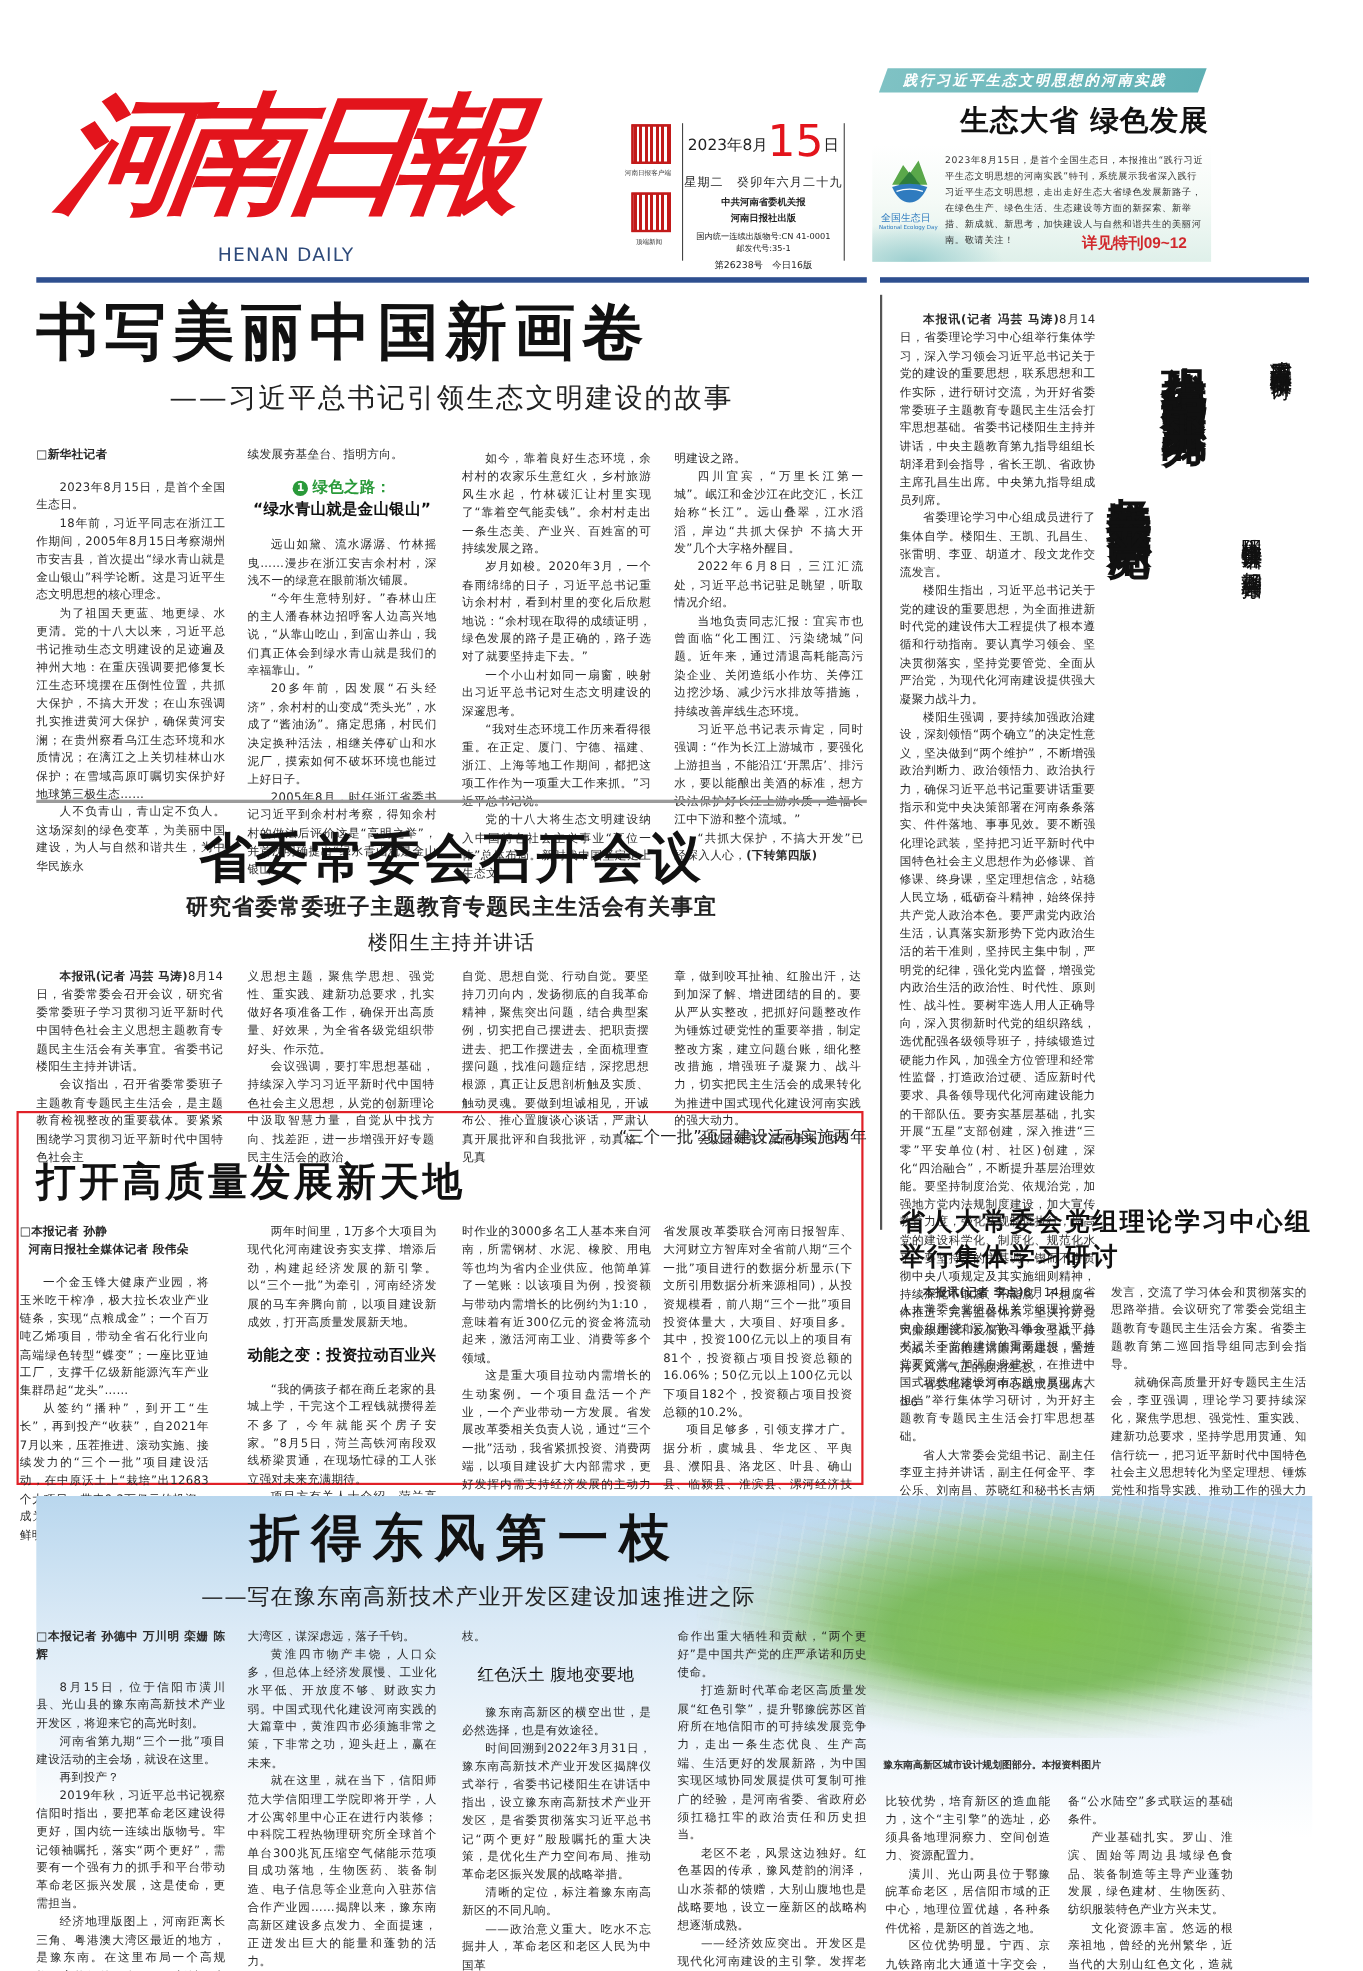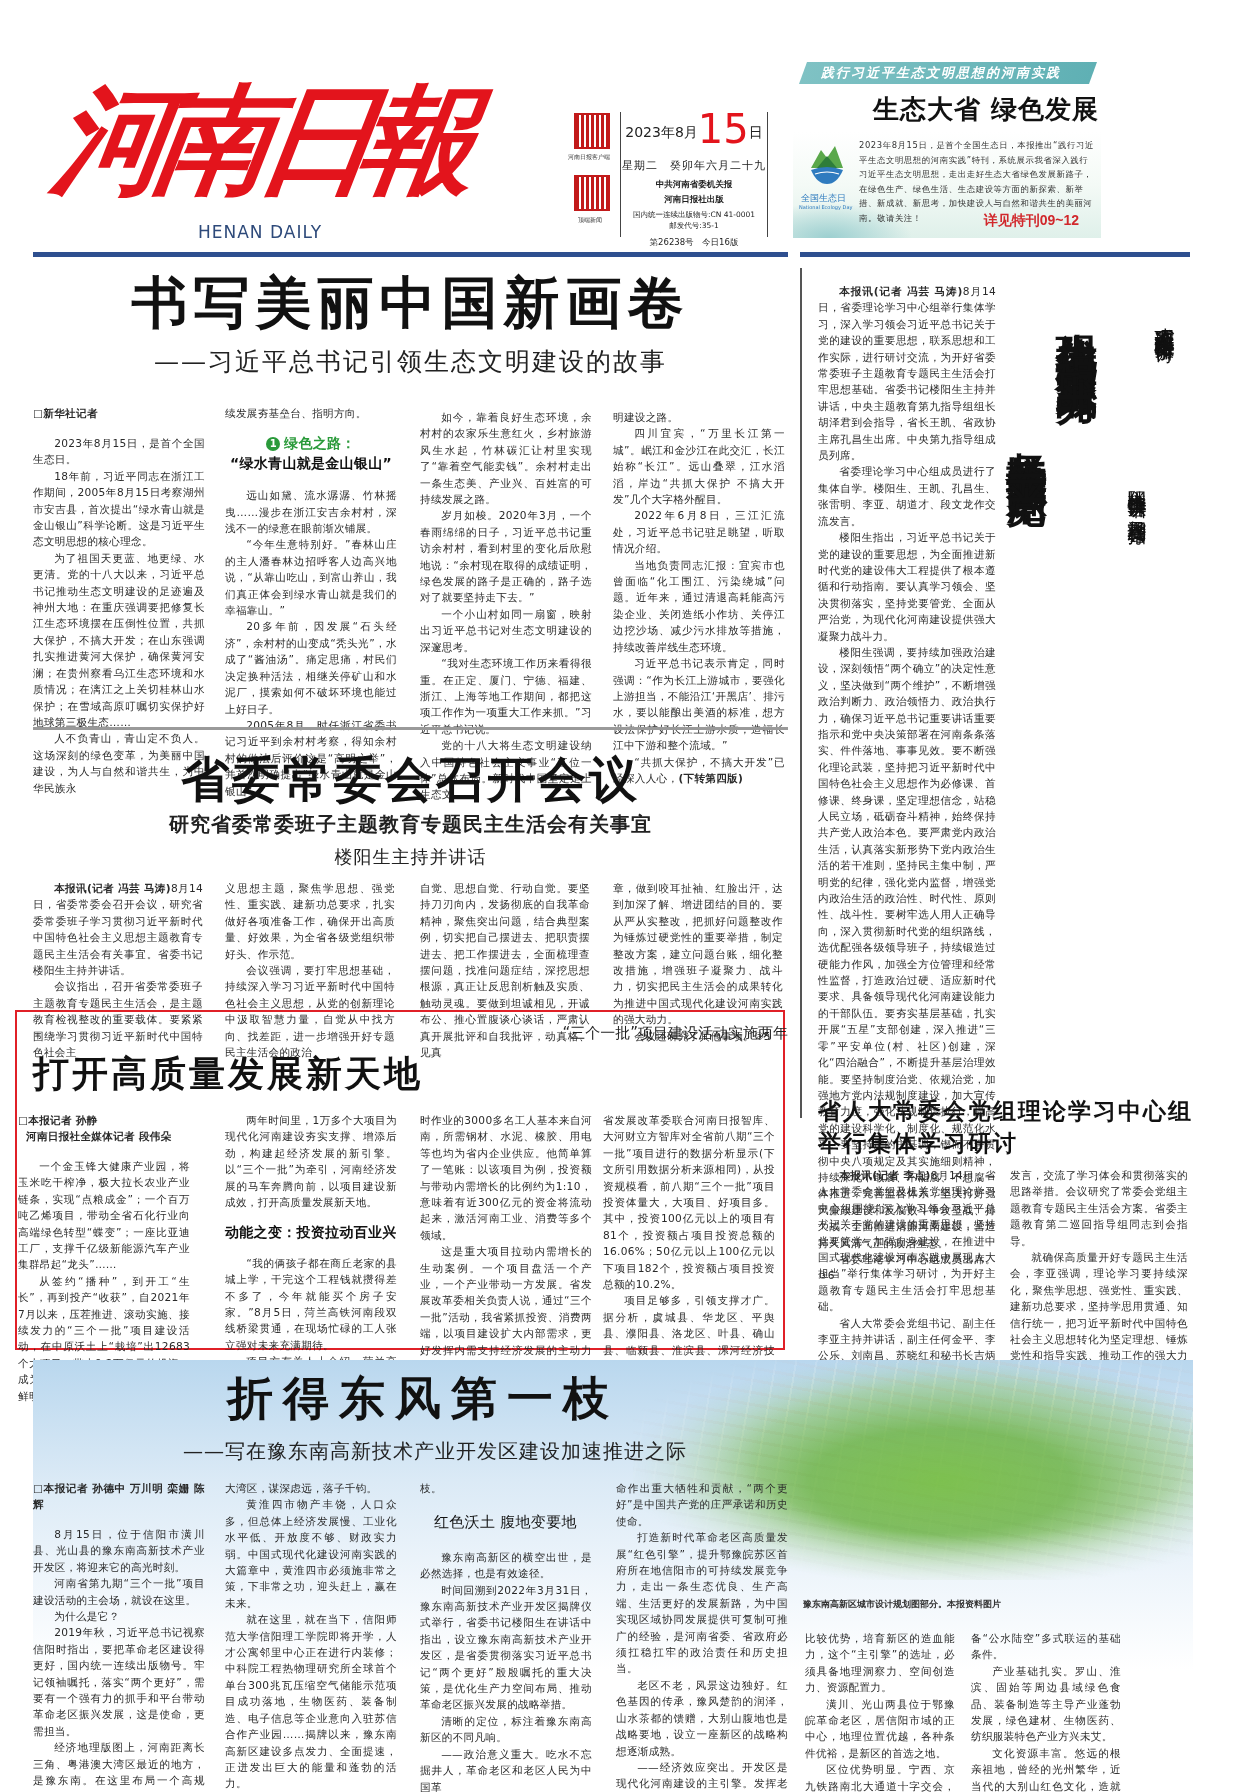--- a/index.html
+++ b/index.html
@@ -37,21 +37,21 @@
   #eco-logo-en{position:absolute;left:6px;top:72px;font-size:5px;color:#2f7bbf}
   #eco-text{position:absolute;left:66px;top:6px;width:238px;font-size:8.4px;line-height:14.6px;color:#333;letter-spacing:0.6px}
   #eco-more{position:absolute;right:22px;top:80px;font-size:14px;color:#d1282c;font-weight:bold}
   #eco-more-num{font-family:"Liberation Sans",sans-serif}
   #eco-mountain{position:absolute;left:0;bottom:0;width:120px;height:36px;background:radial-gradient(ellipse at 30% 100%,#9ccfd0 0%,rgba(156,207,208,0.3) 50%,transparent 70%)}
 
   .blue-bar{left:33px;top:252px;width:755px;height:5px;background:#2e4f8f}
   .blue-bar2{left:800px;top:252px;width:390px;height:5px;background:#2e4f8f}
 
   
-  #a1-title{left:33px;top:268px;width:755px;text-align:center;font-size:56px;font-weight:bold;color:#111;letter-spacing:6px;line-height:70px}
+  #a1-title{left:33px;top:268px;width:755px;text-align:left;font-size:56px;font-weight:bold;color:#111;letter-spacing:6px;line-height:70px}
   #a1-sub{left:33px;top:345px;width:755px;text-align:center;font-size:25px;color:#222;letter-spacing:2px;font-family:"DejaVu Serif","Liberation Serif",serif}
   .a1-col{top:405px;width:172px}
   #sec-green{text-align:center;margin:14px 0 16px}
   #sec-green .gnum{display:inline-block;width:14px;height:14px;border-radius:50%;background:#2a9a3a;color:#fff;font-size:10px;line-height:14px;text-align:center;font-weight:bold;vertical-align:1px}
   #sec-green .glabel{color:#2a9a3a;font-weight:bold;font-size:14px}
   #sec-green .gsub{font-weight:bold;font-size:14px;color:#111;display:block;margin-top:2px}
   .gray-rule{left:33px;top:727px;width:755px;height:3px;background:#9a9a9a}
 
   
   #r-div{left:800px;top:268px;width:2px;height:850px;background:#555}
@@ -262,21 +262,21 @@
 <div class="abs" id="feature">
   <div id="feature-img"></div>
   <div class="abs" id="f-title">折得东风第一枝</div>
   <div class="abs" id="f-sub">——写在豫东南高新技术产业开发区建设加速推进之际</div>
   <div class="abs" id="f-caption">豫东南高新区城市设计规划图部分。本报资料图片</div>
 
   <div class="abs body-text f-col" style="left:0;top:120px">
     <div class="byline">□本报记者 孙德中 万川明 栾姗 陈辉</div>
     <p>8月15日，位于信阳市潢川县、光山县的豫东南高新技术产业开发区，将迎来它的高光时刻。</p>
     <p>河南省第九期“三个一批”项目建设活动的主会场，就设在这里。</p>
-    <p>为什么是它？</p>
+    <p>再到投产？</p>
     <p>2019年秋，习近平总书记视察信阳时指出，要把革命老区建设得更好，国内统一连续出版物号。牢记领袖嘱托，落实“两个更好”，需要有一个强有力的抓手和平台带动革命老区振兴发展，这是使命，更需担当。</p>
     <p>经济地理版图上，河南距离长三角、粤港澳大湾区最近的地方，是豫东南。在这里布局一个高规格、高能级的开发区乃至新城，东接长三角、南联</p>
   </div>
   <div class="abs body-text f-col" style="left:192px;top:120px">
     <p class="noind">大湾区，谋深虑远，落子千钧。</p>
     <p>黄淮四市物产丰饶，人口众多，但总体上经济发展慢、工业化水平低、开放度不够、财政实力弱。中国式现代化建设河南实践的大篇章中，黄淮四市必须施非常之策，下非常之功，迎头赶上，赢在未来。</p>
     <p>就在这里，就在当下，信阳师范大学信阳理工学院即将开学，人才公寓邻里中心正在进行内装修；中科院工程热物理研究所全球首个单台300兆瓦压缩空气储能示范项目成功落地，生物医药、装备制造、电子信息等企业意向入驻苏信合作产业园……揭牌以来，豫东南高新区建设多点发力、全面提速，正迸发出巨大的能量和蓬勃的活力。</p>
     <p>寻芳陌上花如锦，折得东风第一</p>
   </div>
   <div class="abs body-text f-col" style="left:387px;top:120px">

